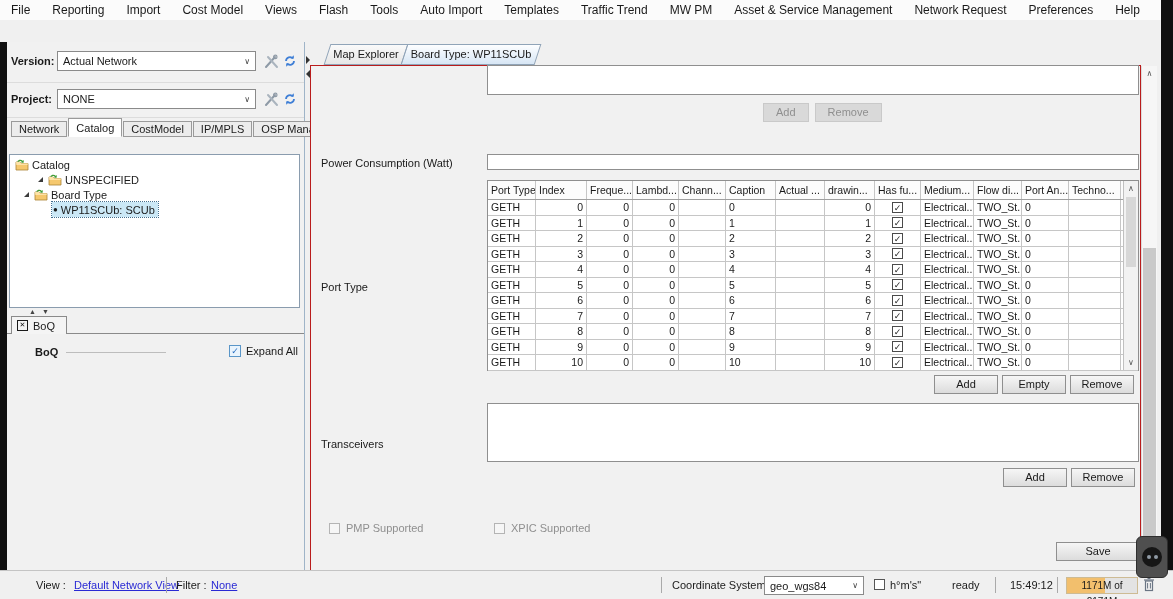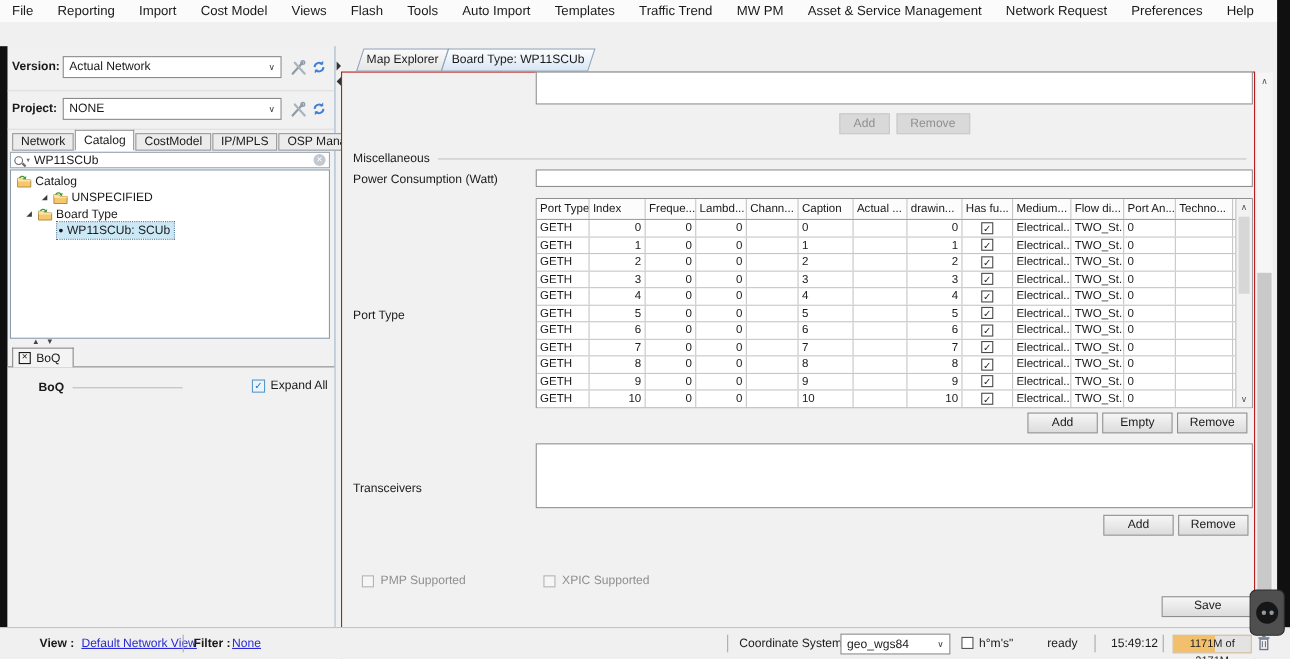--- a/index.html
+++ b/index.html
@@ -154,21 +154,21 @@
   .main-scroll { position:absolute; left:1141px; top:66px; width:16px; height:504px;
     background:#f6f6f6; border-left:1px solid #dcdcdc; }
   .main-scroll .sb-up { width:100%; }
   .main-scroll .mthumb { position:absolute; top:182px; left:1px; right:1px; height:298px; background:#c9c9c9; }
   .main-scroll .sb-down { position:absolute; bottom:0; width:100%; }
 
   
   .statusbar { position:absolute; left:0; top:570px; width:1173px; height:29px;
     background:#f0f0f0; border-top:1px solid #c4c4c4; }
   .statusbar .abs { top:8px; white-space:nowrap; }
-  .sb-bold { font-weight:bold; }
+  .sb-bold { font-weight:normal; }
   .sb-link { color:#2a2ad4; text-decoration:underline; }
   .sb-div { position:absolute; top:6px; width:1px; height:16px; background:#aaa; }
   .coord-combo { position:absolute; left:764px; top:5px; width:100px; height:19px;
     background:#fff; border:1px solid #8a8a8a; display:flex; align-items:center; padding:0 5px; }
   .dms-cb { position:absolute; left:874px; top:8px; width:11px; height:11px;
     border:1px solid #555; background:#fff; }
   .memory { position:absolute; left:1066px; top:6px; width:72px; height:17px;
     line-height:16px; text-align:center; font-size:10px; border:1px solid #cdbb94; }
   .trash { position:absolute; left:1143px; top:6px; }
 
@@ -256,26 +256,20 @@
     <div class="lp-sep" style="top:75px;"></div>
 
     <div class="left-tab-bar">
         <div class="lp-tab">Network</div>
         <div class="lp-tab active">Catalog</div>
         <div class="lp-tab">CostModel</div>
         <div class="lp-tab">IP/MPLS</div>
         <div class="lp-tab">OSP Manager</div>
       </div>
 
-    <div class="search-box">
-      <span class="mag"></span>
-      <span class="mag-chev"></span>
-      <span class="search-text">WP11SCUb</span>
-      <span class="search-clear"></span>
-    </div>
 
     <div class="tree-box">
         <div class="tree-row" style="padding-left: 4px;">
           <span class="node-body">
             <span class="folder-ic">
               <svg width="14" height="12" viewBox="0 0 14 12">
                 <path d="M1 3h4l1.3 1.6H13V11H1z" fill="#f5c86e" stroke="#a98336" stroke-width="0.8"></path>
                 <path d="M1 3h4l1.3 1.6H13l-0.5 1.4H1.4z" fill="#fde3a7"></path>
                 <path d="M2.2 2.6C3.4 0.4 6.4 0.3 7.6 1.8l1.4-0.5-0.6 2.8-2.8-0.8 1.2-0.6C5.9 1.6 4 1.8 3.3 3z" fill="#3f9c35"></path>
               </svg>
@@ -355,24 +349,20 @@
         </div>
       </div>
 
     <div class="main-content">
       <div class="field top-box"></div>
       <div class="top-btns">
         <div class="btn disabled">Add</div>
         <div class="btn disabled">Remove</div>
       </div>
 
-      <div class="section-head" id="sec-misc">
-        <span class="sec-label">Miscellaneous</span>
-        <span class="sec-line"></span>
-      </div>
 
       <div class="power-label">Power Consumption (Watt)</div>
       <div class="field" id="power-field"></div>
 
       <div class="port-label">Port Type</div>
 
       <div class="ptable">
         <div class="thead">
             <div class="th" style="width: 48px; text-align: left;">Port Type</div>
             <div class="th" style="width: 51px; text-align: left;">Index</div>

